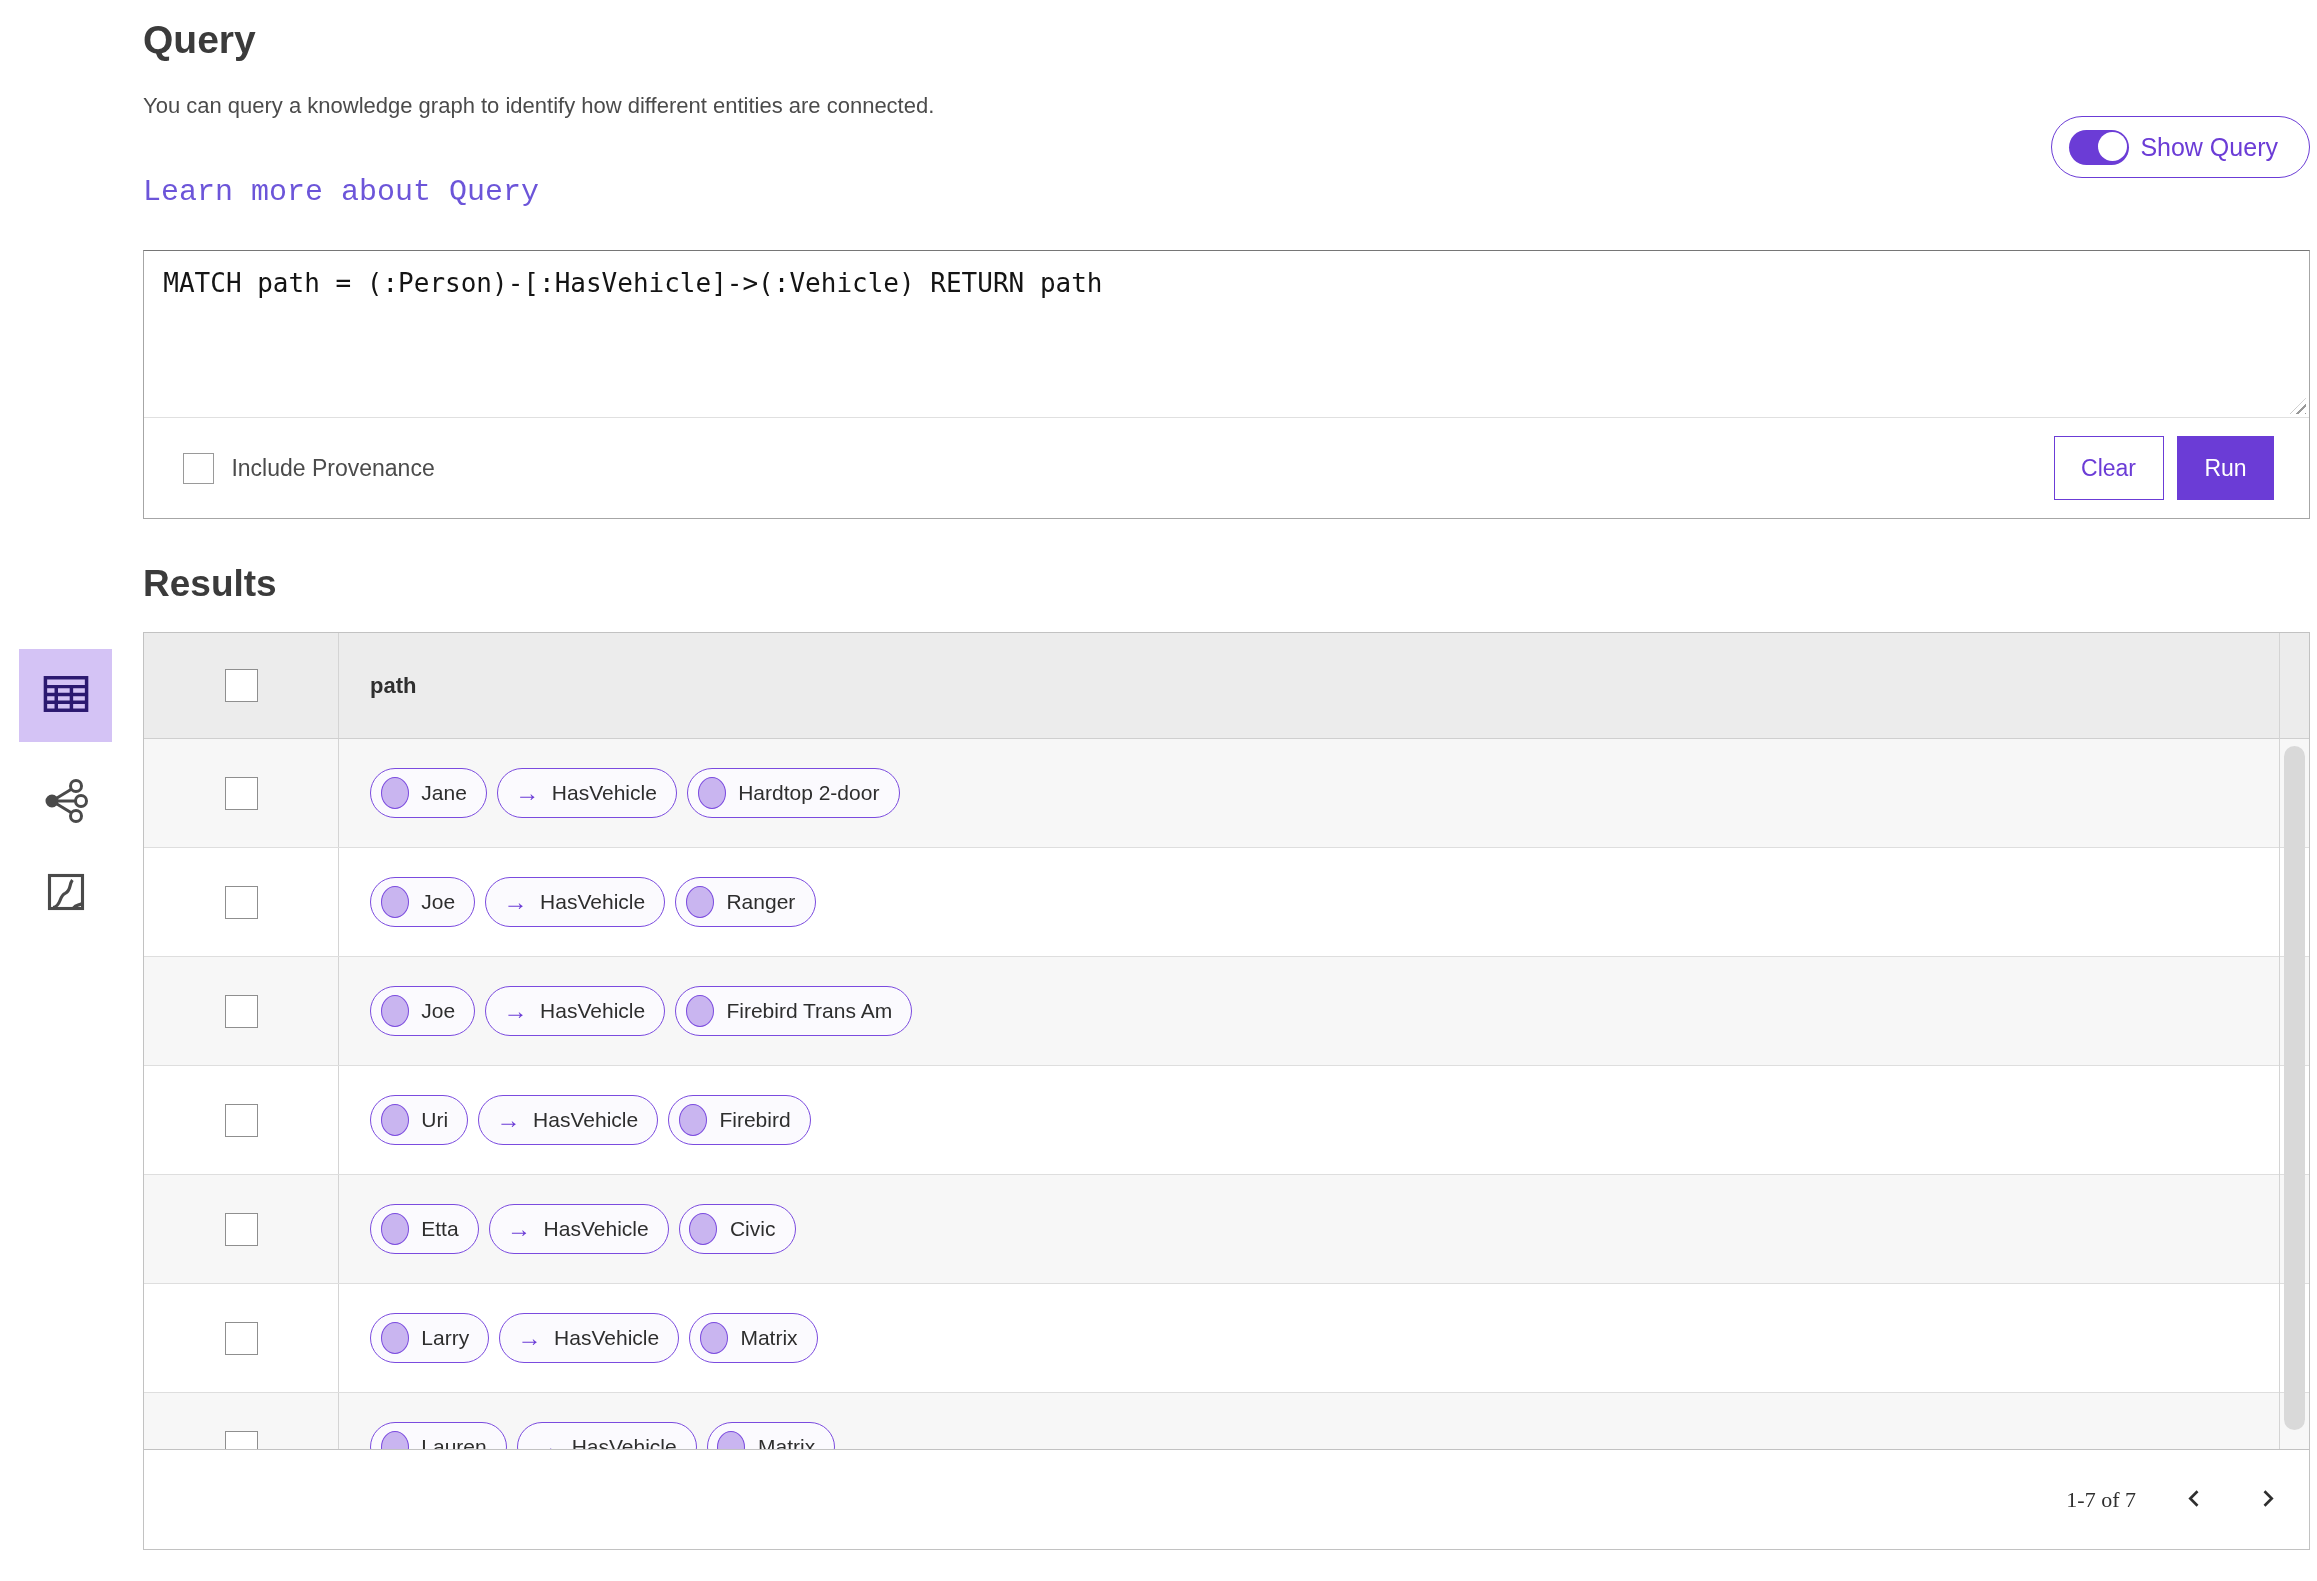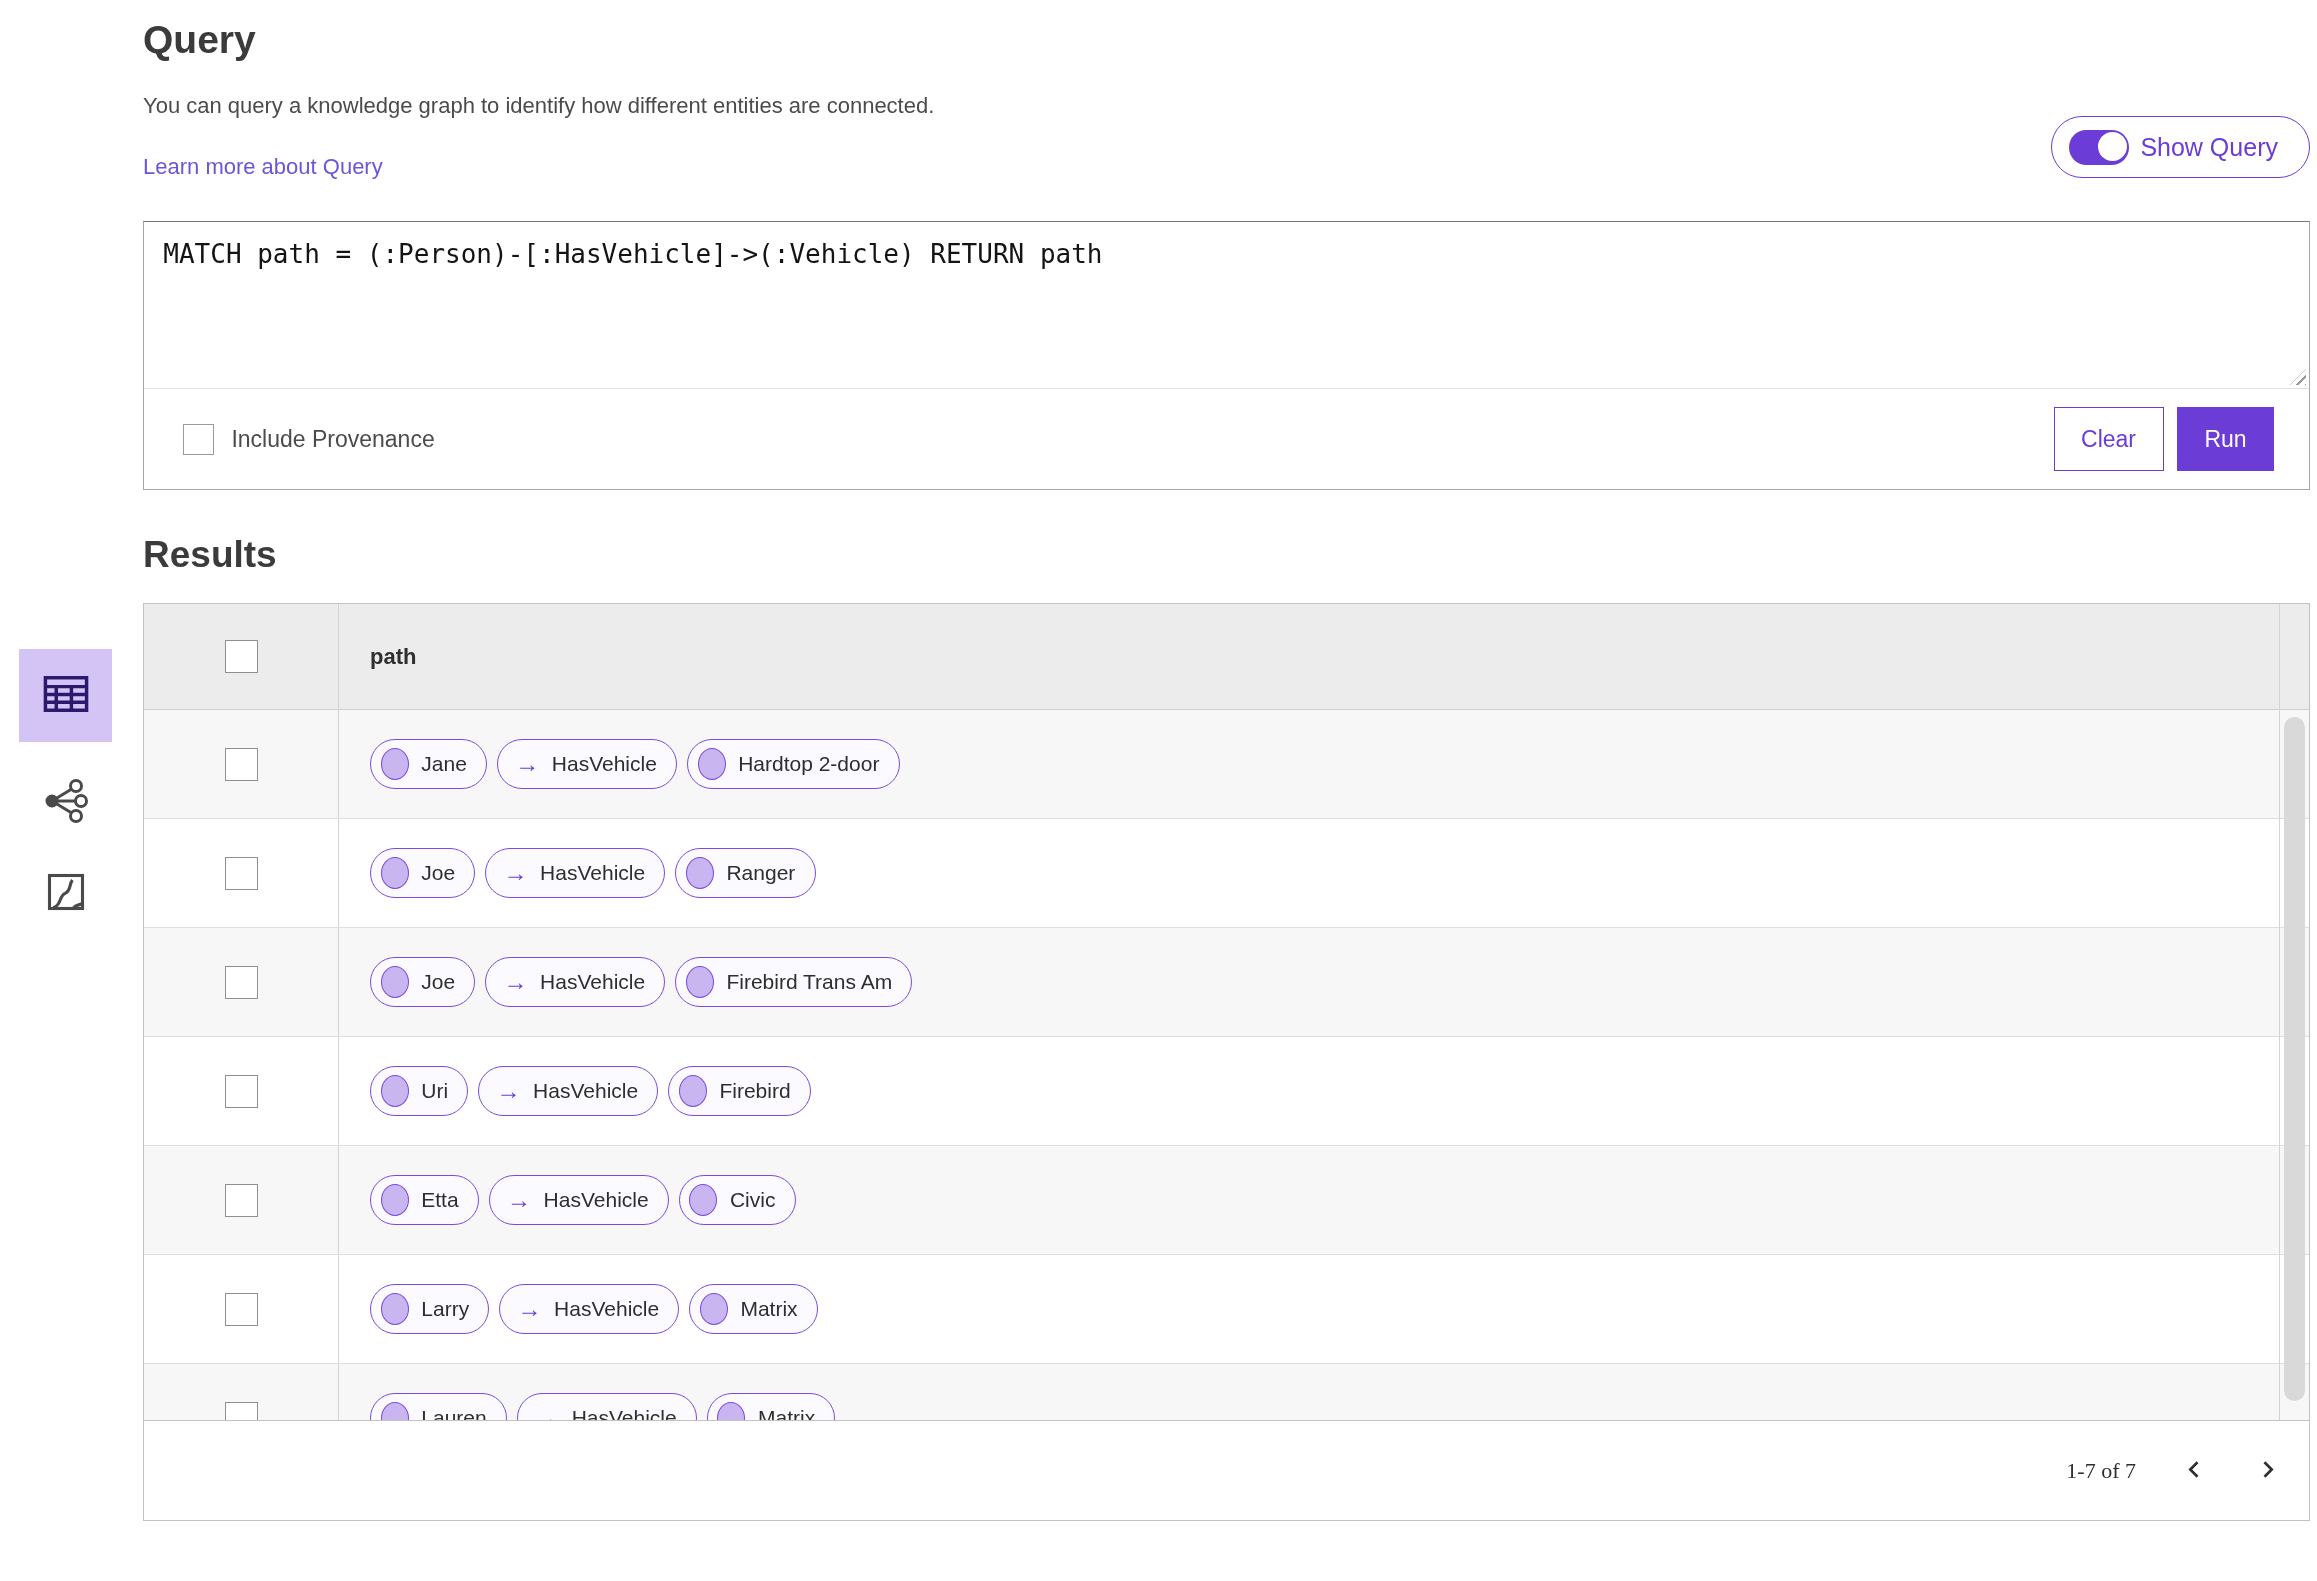--- a/index.html
+++ b/index.html
@@ -37,21 +37,21 @@
     display: flex; align-items: center; justify-content: center;
   }
   .view-btn.share { margin-top: 35px; }
   .view-btn.map   { margin-top: 42px; }
 
   
   .main { position: absolute; left: 143px; top: 2px; width: 2167px; }
 
   .page-title { margin: 15.4px 0 0; font-size: 39px; line-height: 1.2; font-weight: 700; color: #3b3b3b; }
   .page-description { margin: 29px 0 0; font-size: 22px; color: #4b4b4b; }
-  .learn-more { display: inline-block; margin-top: 35px; font-size: 22px; color: #6C55D9; text-decoration: none; cursor: pointer; }
+  .learn-more { display: inline-block; margin-top: 56px; font-size: 30px; color: #6C55D9; text-decoration: none; cursor: pointer; font-family: Liberation Mono, monospace; }
 
   
   .show-query {
     position: absolute; top: 114px; right: 0;
     height: 62px; width: 259px;
     border: 1.9px solid #6B3CD6; border-radius: 31px;
     background: #fff;
     display: flex; align-items: center; gap: 11px;
     padding: 0 17.4px;
     color: #6B3CD6; font-size: 25px;

